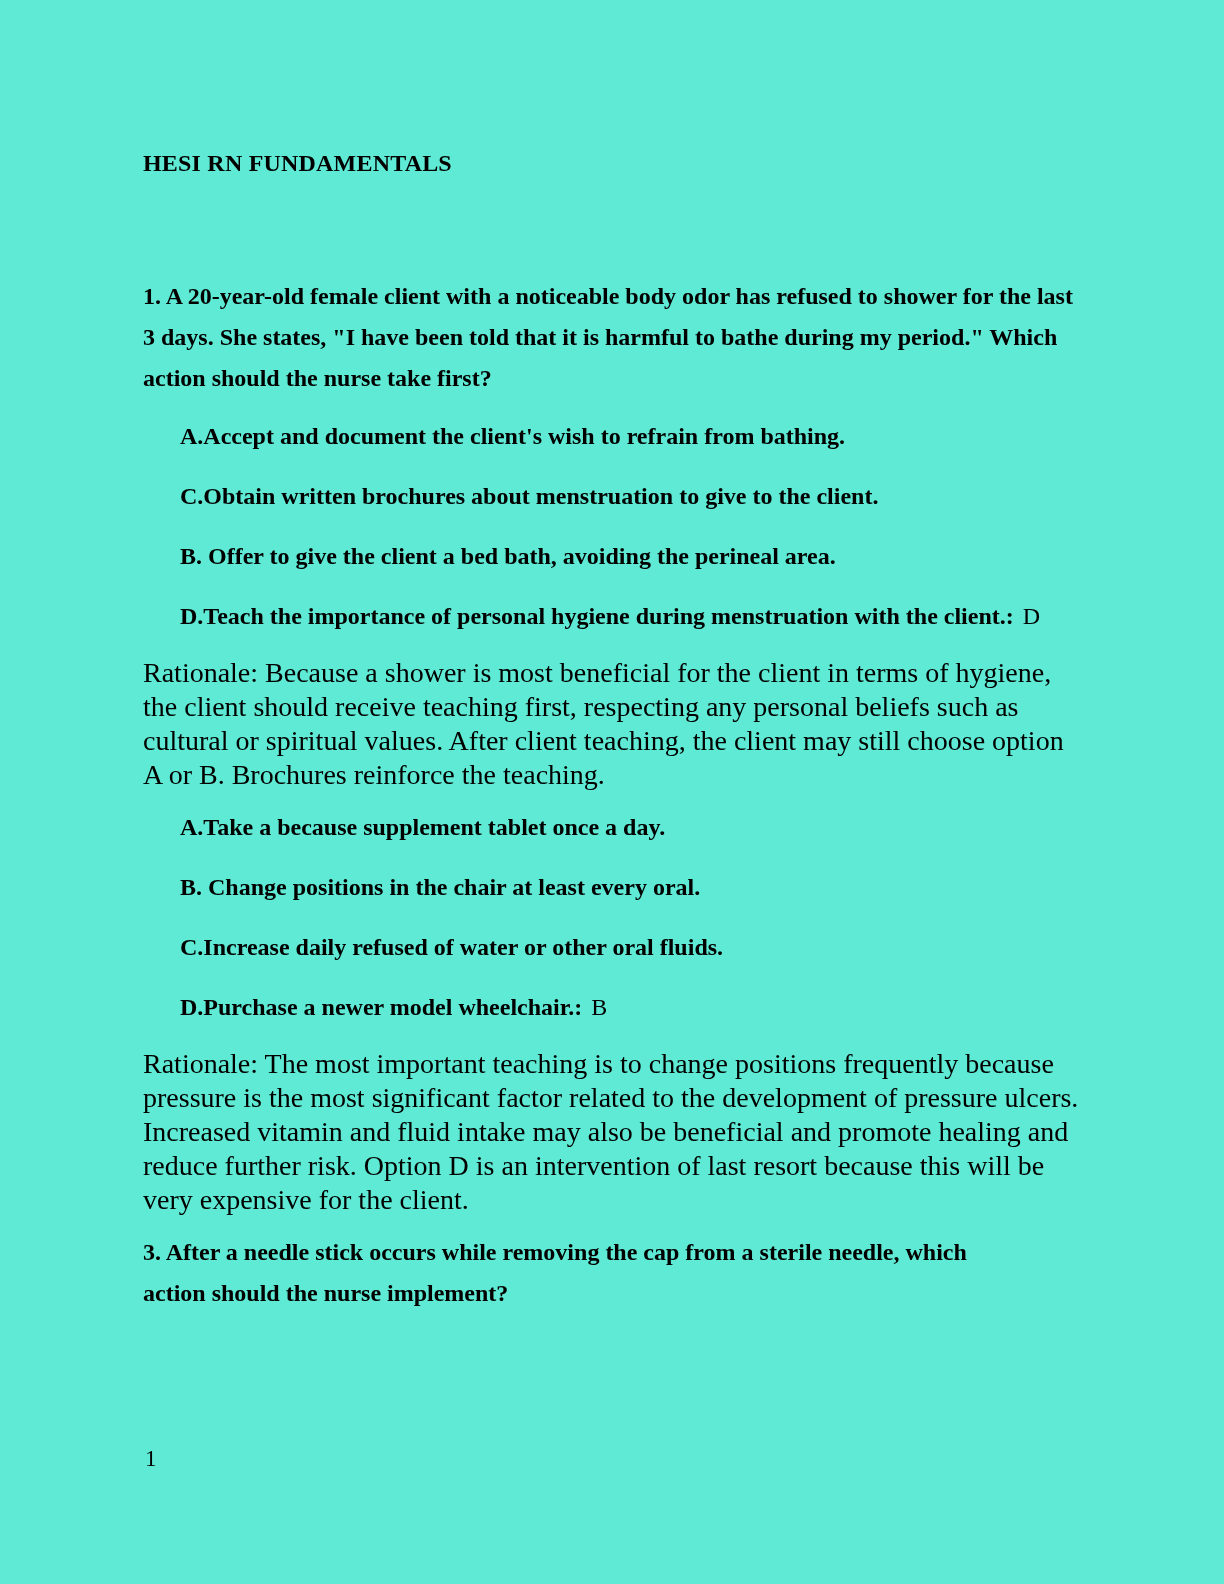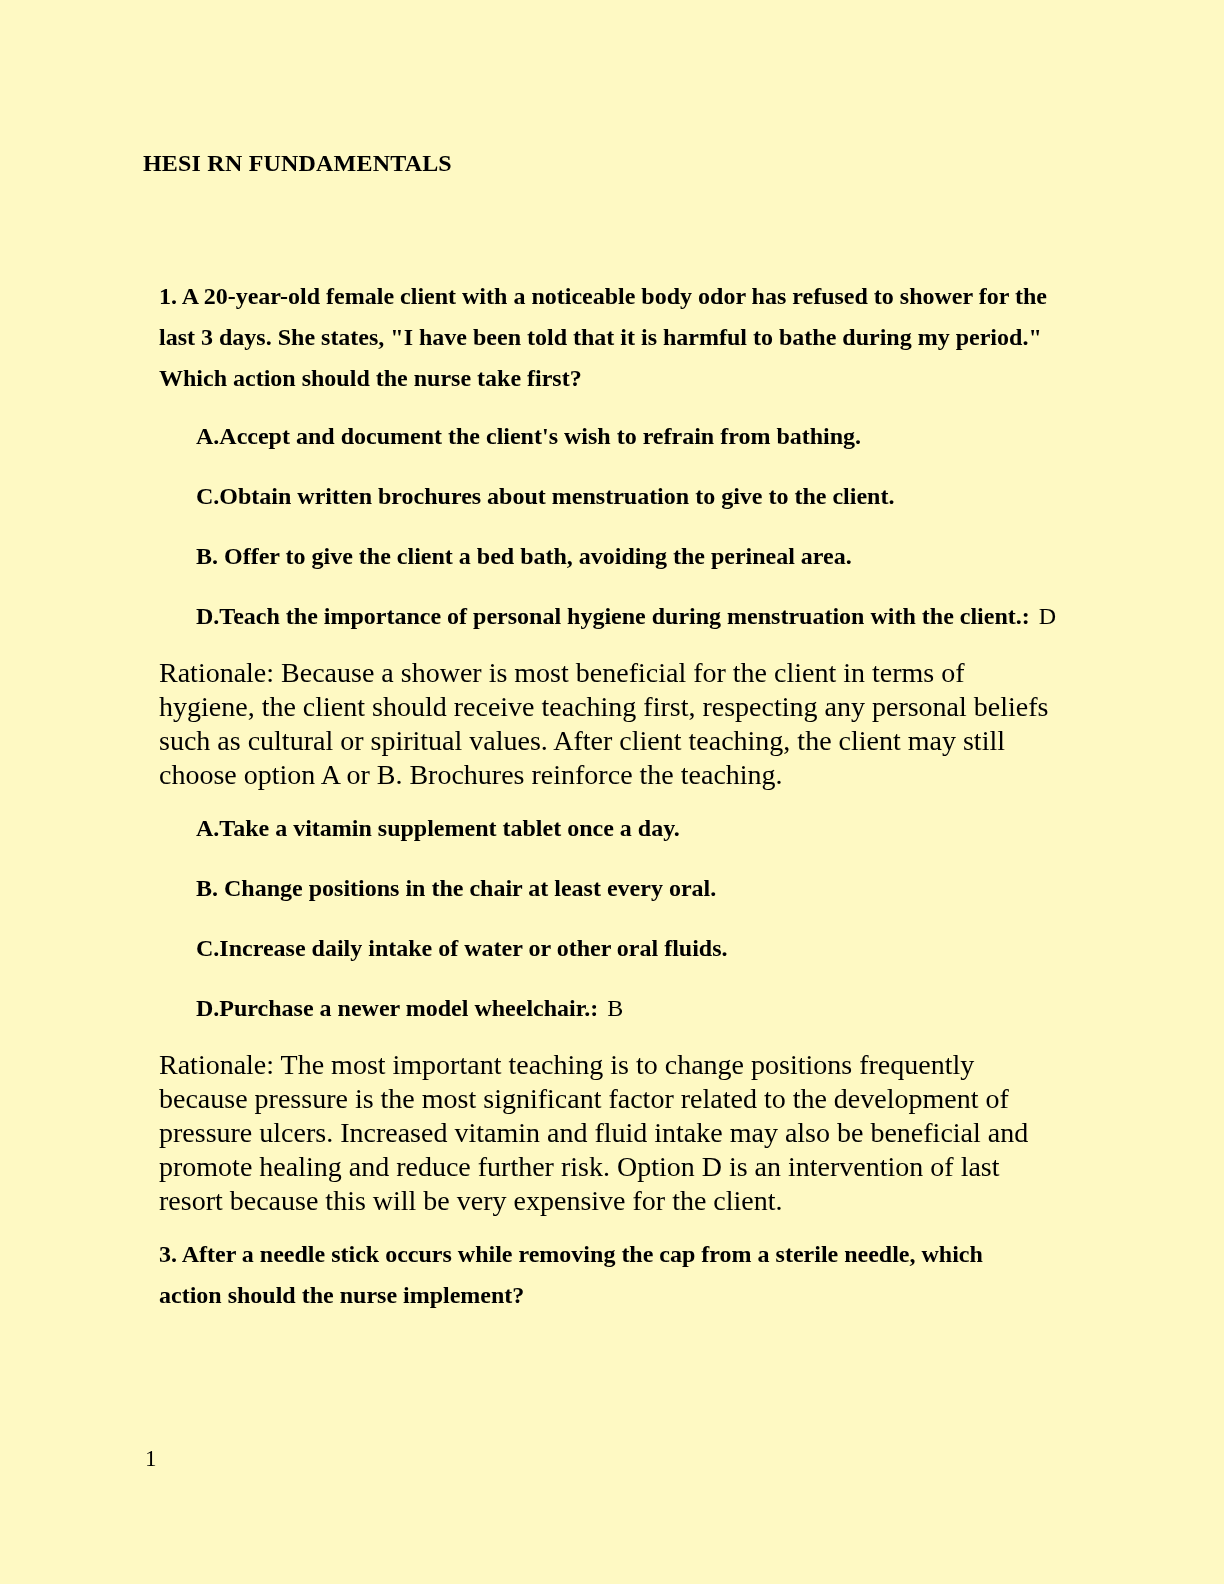--- a/index.html
+++ b/index.html
@@ -15,21 +15,21 @@
     color: #000000;
   }
   .page {
     position: absolute;
     top: 0;
     left: 0;
     width: 1224px;
     height: 1584px;
     box-sizing: border-box;
     padding: 143px 145px 0 143px;
-    background: #fef9c3;
+    background: #5eead4;
     overflow: hidden;
   }
   .doc-title {
     font-size: 24px;
     font-weight: bold;
     line-height: 41px;
     margin: 0 0 92px 0;
     letter-spacing: 0.2px;
   }
   .q-text {
@@ -50,21 +50,21 @@
     font-weight: normal;
     margin-left: 9px;
   }
   .rationale {
     font-size: 28px;
     font-weight: normal;
     line-height: 34px;
     margin: 0 0 15px 0;
   }
   .question-block {
-    margin: 16px;
+    margin: 0;
   }
   .page-number {
     position: absolute;
     left: 145px;
     top: 1444px;
     font-size: 23px;
     line-height: 30px;
     font-weight: normal;
   }
 </style>
@@ -78,23 +78,23 @@
   <section class="question-block">
     <p class="q-text">1. A 20-year-old female client with a noticeable body odor has refused to shower for the last 3 days. She states, "I have been told that it is harmful to bathe during my period." Which action should the nurse take first?</p>
     <p class="option"><span>A.Accept and document the client's wish to refrain from bathing.</span><span class="answer"></span></p>
     <p class="option"><span>C.Obtain written brochures about menstruation to give to the client.</span><span class="answer"></span></p>
     <p class="option"><span>B. Offer to give the client a bed bath, avoiding the perineal area.</span><span class="answer"></span></p>
     <p class="option"><span>D.Teach the importance of personal hygiene during menstruation with the client.:</span><span class="answer">D</span></p>
     <p class="rationale">Rationale: Because a shower is most beneficial for the client in terms of hygiene, the client should receive teaching first, respecting any personal beliefs such as cultural or spiritual values. After client teaching, the client may still choose option A or B. Brochures reinforce the teaching.</p>
   </section>
 
   <section class="question-block">
-    <p class="option"><span>A.Take a vitamin supplement tablet once a day.</span><span class="answer"></span></p>
+    <p class="option"><span>A.Take a because supplement tablet once a day.</span><span class="answer"></span></p>
     <p class="option"><span>B. Change positions in the chair at least every oral.</span><span class="answer"></span></p>
-    <p class="option"><span>C.Increase daily intake of water or other oral fluids.</span><span class="answer"></span></p>
+    <p class="option"><span>C.Increase daily refused of water or other oral fluids.</span><span class="answer"></span></p>
     <p class="option"><span>D.Purchase a newer model wheelchair.:</span><span class="answer">B</span></p>
     <p class="rationale">Rationale: The most important teaching is to change positions frequently because pressure is the most significant factor related to the development of pressure ulcers. Increased vitamin and fluid intake may also be beneficial and promote healing and reduce further risk. Option D is an intervention of last resort because this will be very expensive for the client.</p>
   </section>
 
   <section class="question-block">
     <p class="q-text">3. After a needle stick occurs while removing the cap from a sterile needle, which
 action should the nurse implement?</p>
   </section>
 
   <div class="page-number">1</div>

